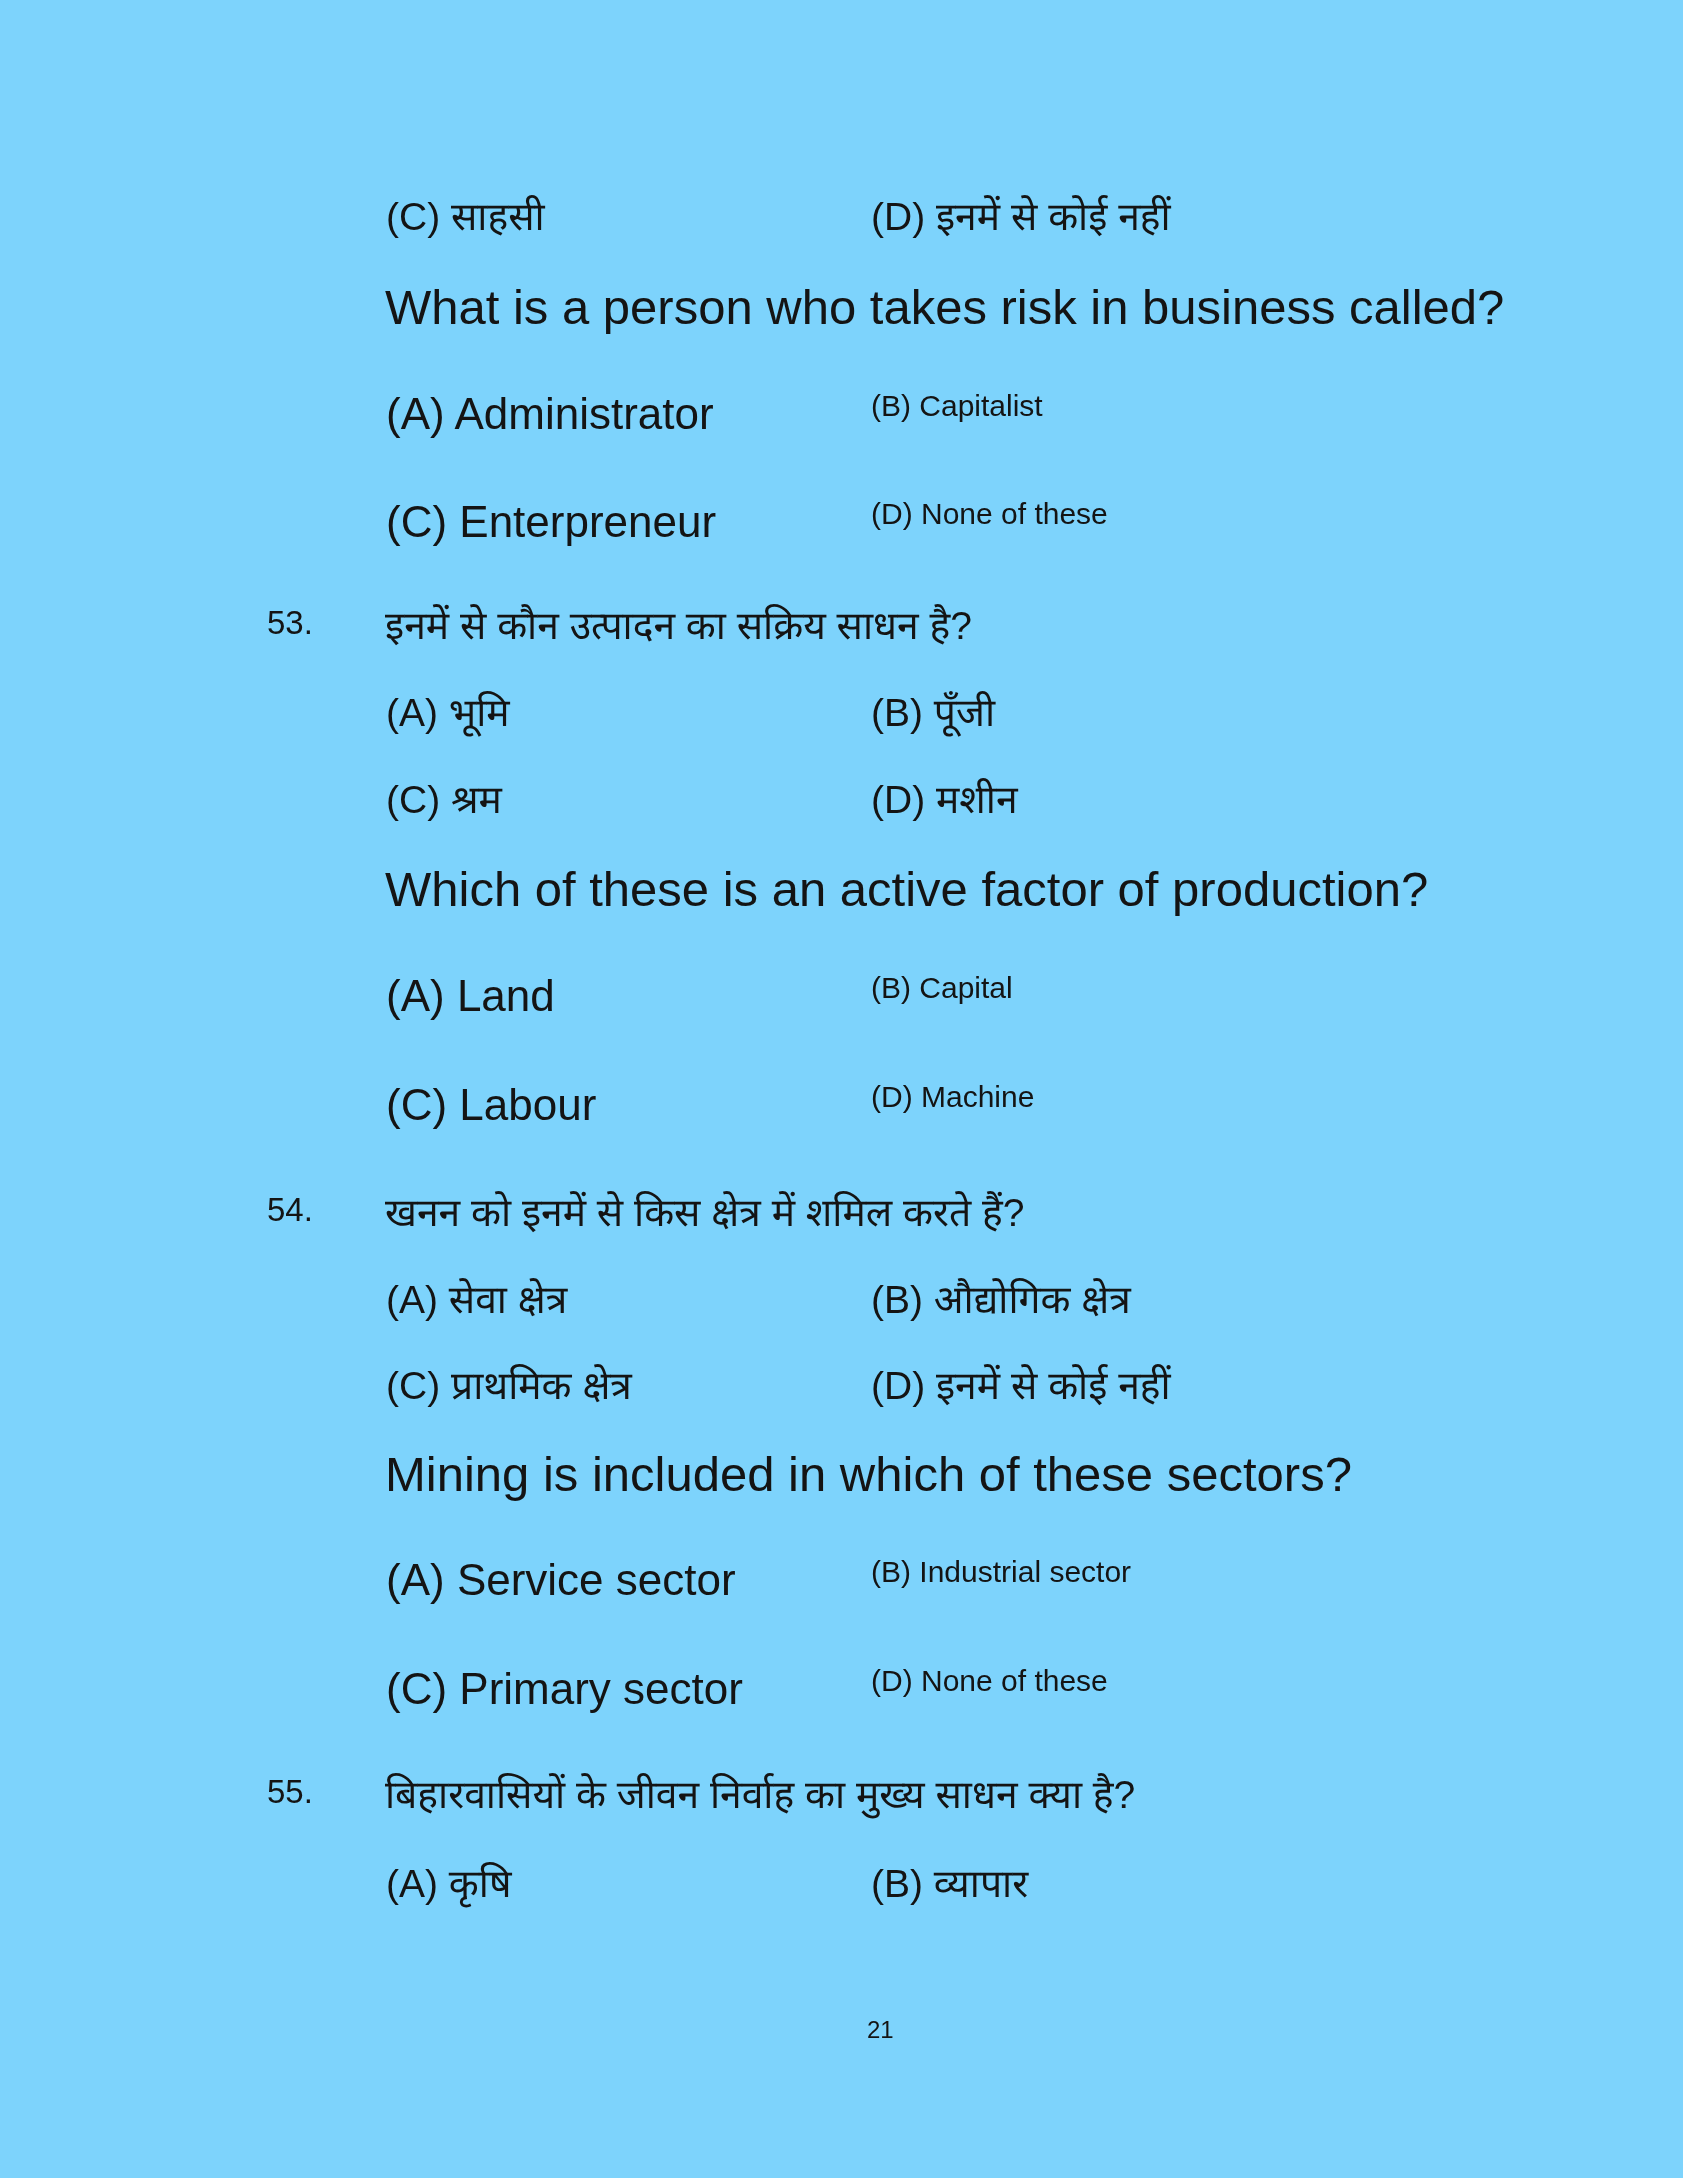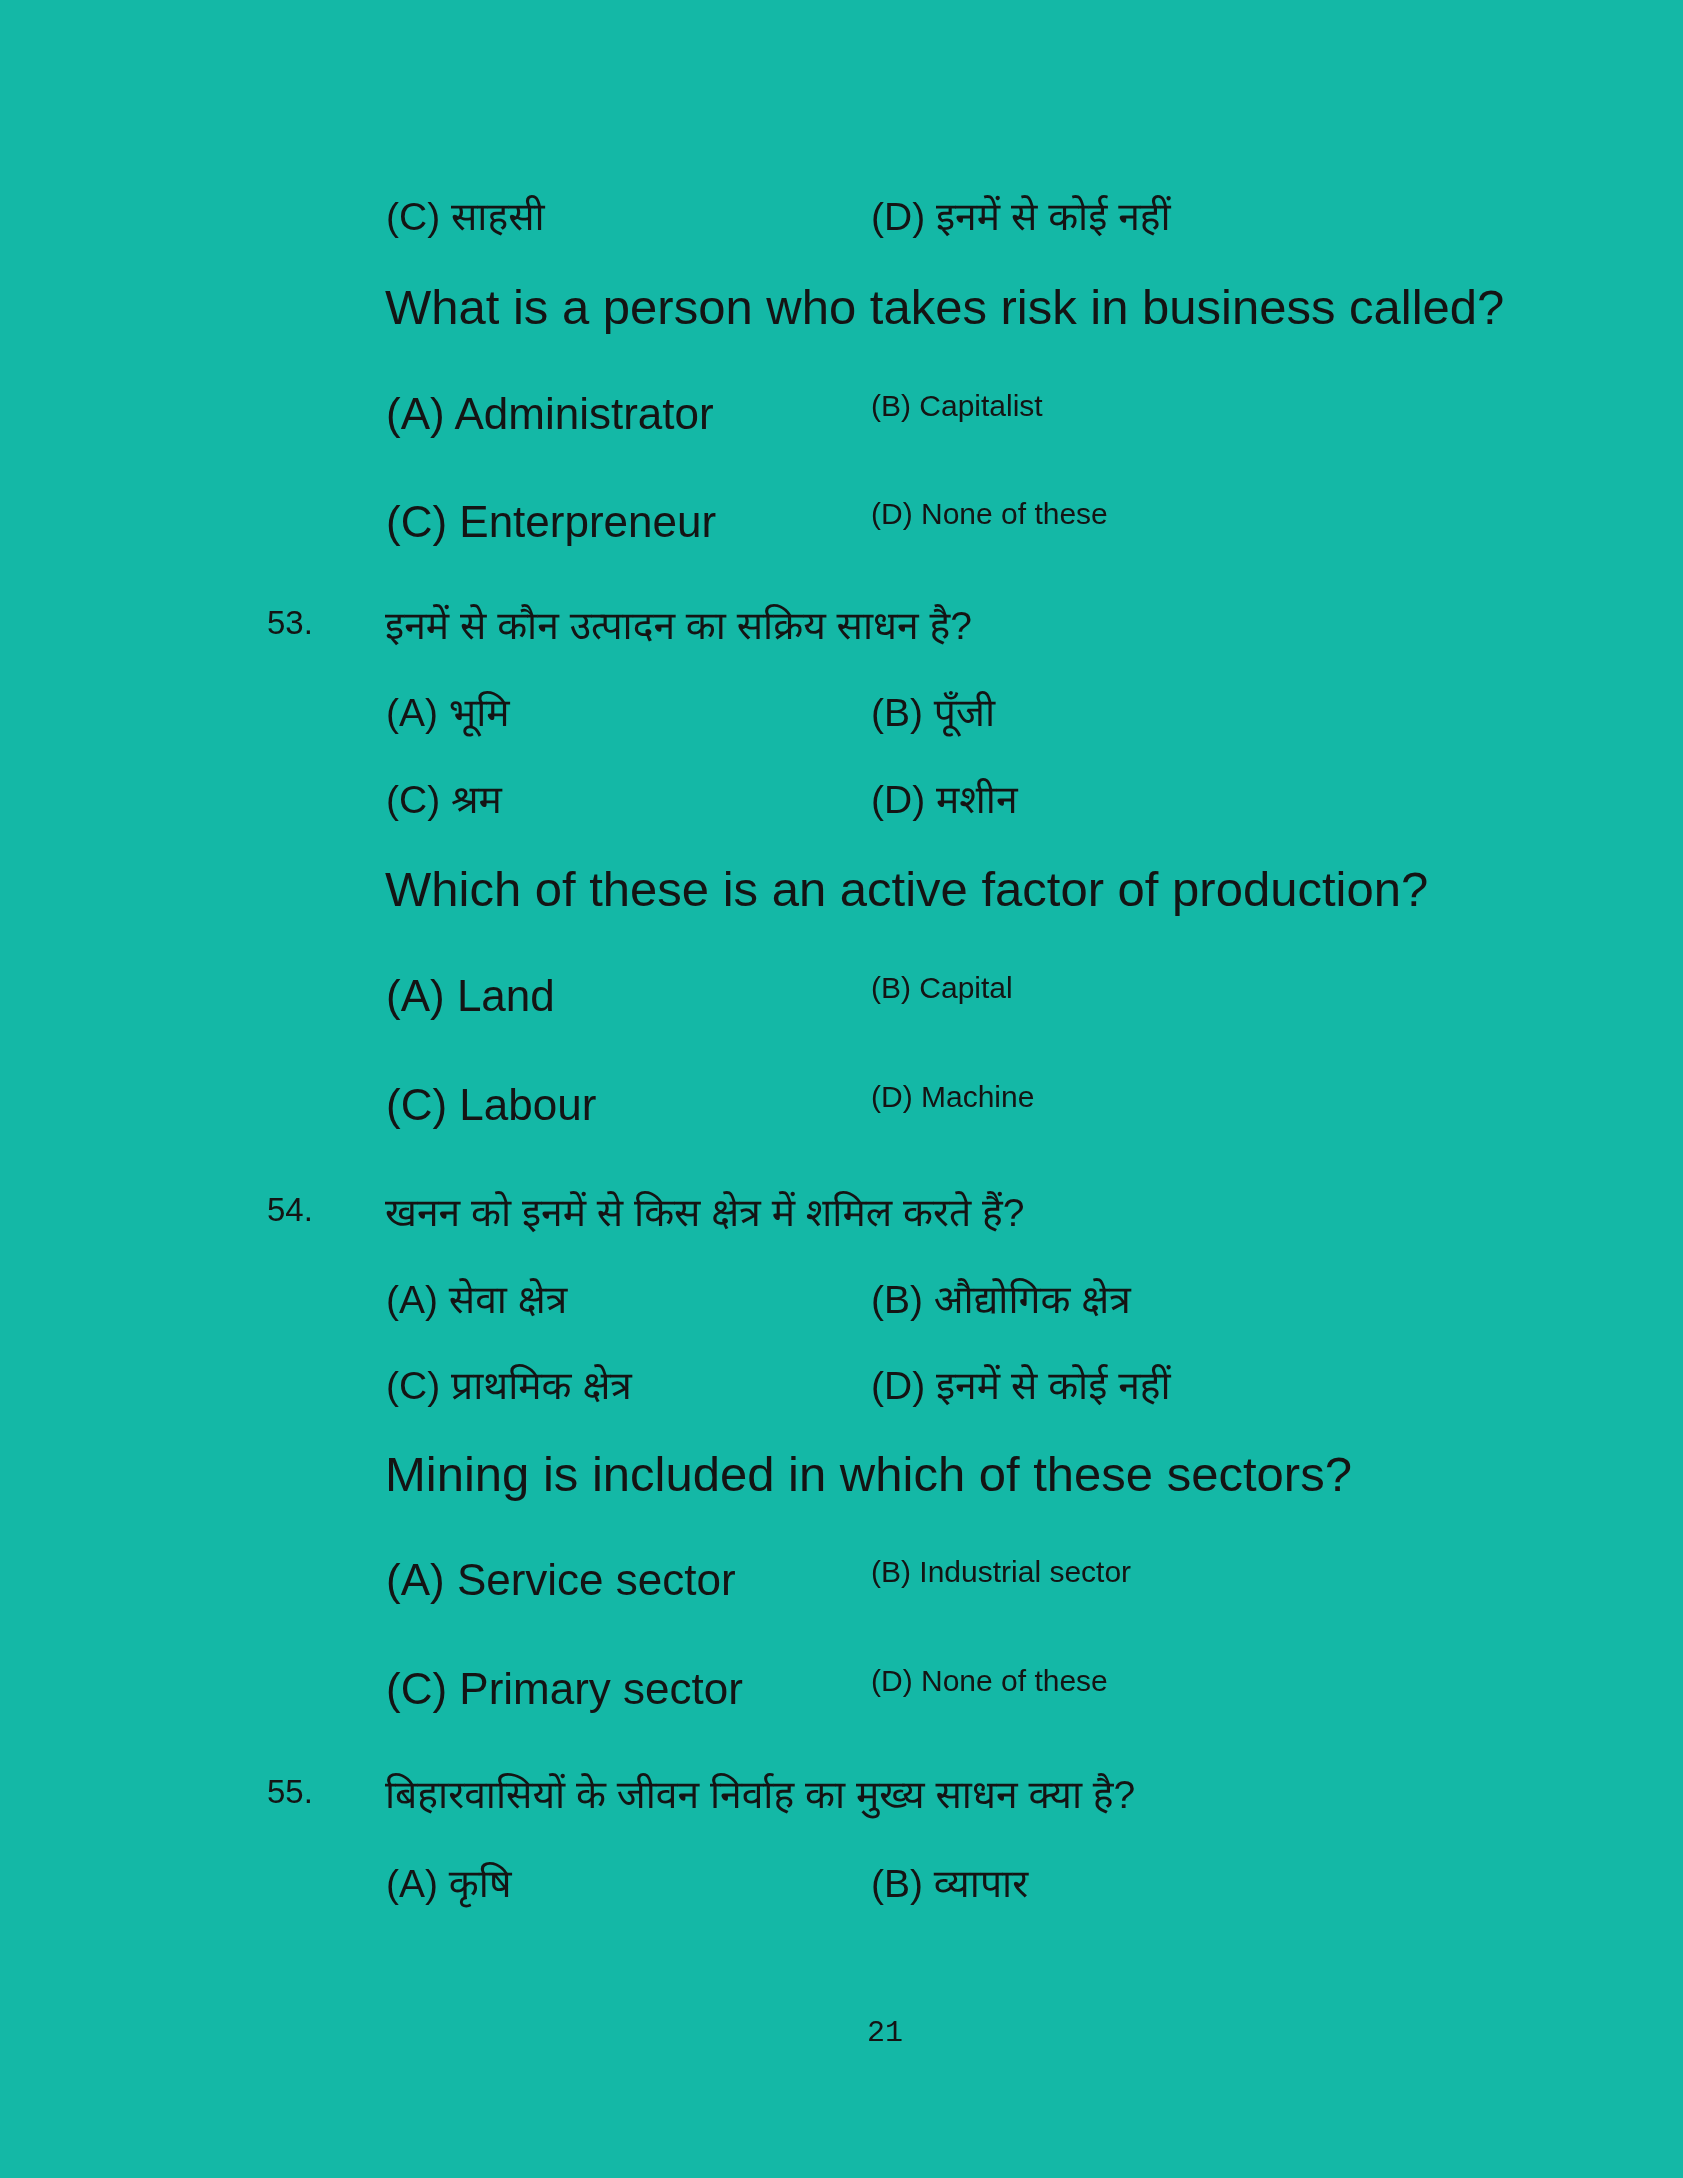--- a/index.html
+++ b/index.html
@@ -6,36 +6,36 @@
   html, body { width:1683px; height:2178px; background:#ffffff; }
   body {
     font-family:"Liberation Sans","DejaVu Sans",sans-serif;
     color:#141414;
     -webkit-font-smoothing:antialiased;
   }
   .page {
     position:relative;
     width:1683px;
     height:2178px;
-    background:#14b8a6;
+    background:#7dd3fc;
     overflow:hidden;
   }
   .row { position:absolute; left:0; width:100%; }
   .num {
     position:absolute; left:267px; top:7px;
     font-size:33px;
   }
   .qtext { position:absolute; left:385px; font-size:49px; }
   .col1  { position:absolute; left:386px; font-size:44px; }
   .col2  { position:absolute; left:871px; font-size:30px; }
   .hi    { font-size:39px; }
   .pageno {
     position:absolute; left:867px; top:2016px;
-    font-size:30px;
-    font-family:Liberation Mono, monospace;
+    font-size:24px;
+    font-family:Liberation Sans, sans-serif;
   }
 </style>
 </head>
 <body>
 
 <div class="page">
 
   <div class="row" style="top:188px">
     <span class="col1 hi">(C) साहसी</span>
     <span class="col2 hi">(D) इनमें से कोई नहीं</span>

